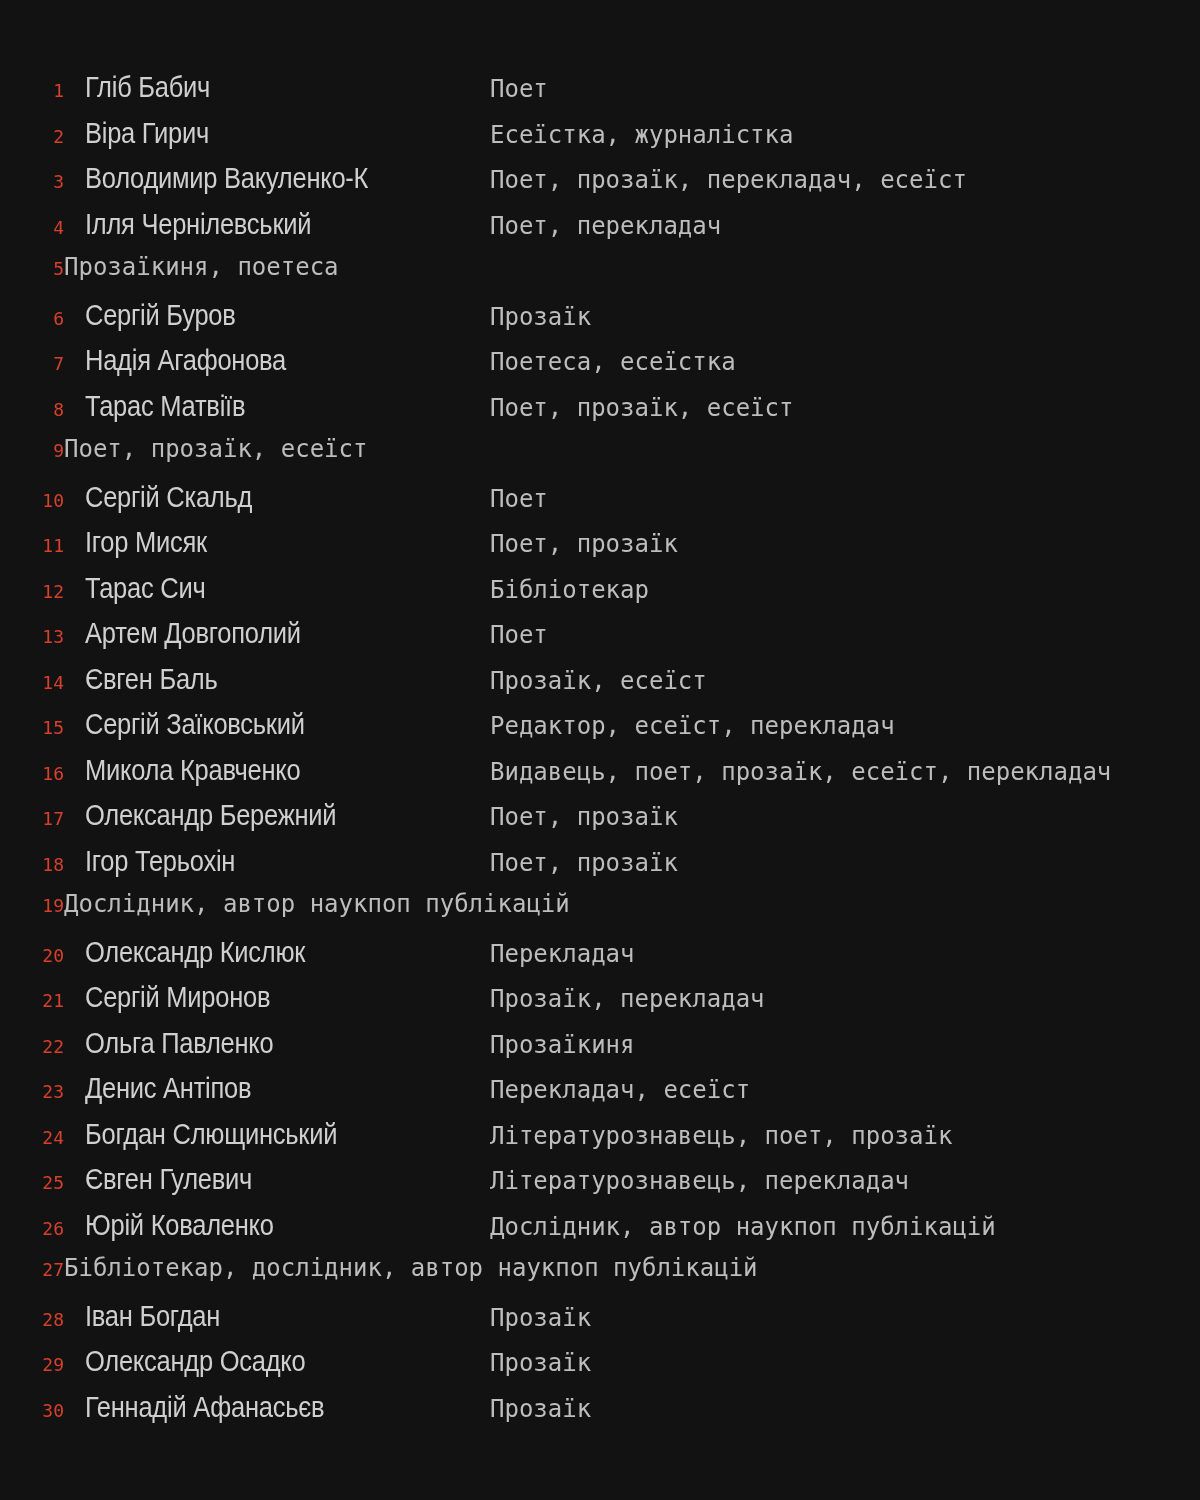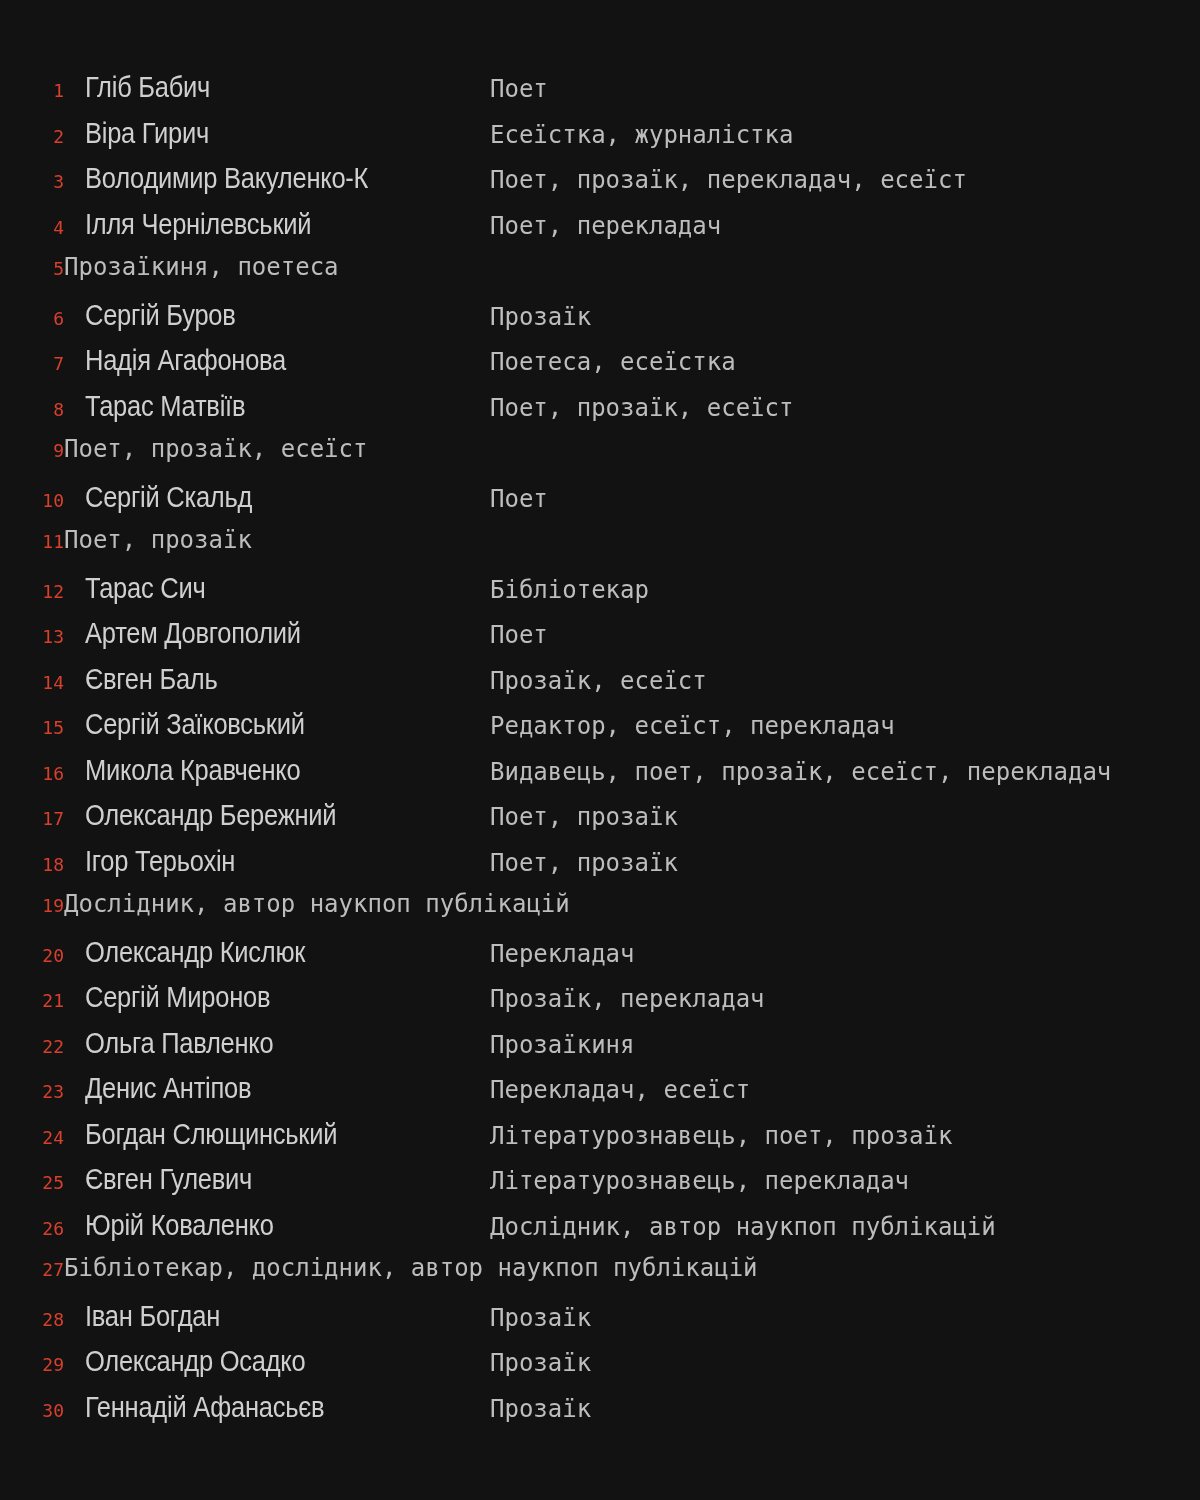--- a/index.html
+++ b/index.html
@@ -105,20 +105,21 @@
       <span class="num">9</span>
       <span class="roles">Поет, прозаїк, есеїст</span>
     </div>
     <div class="row">
       <span class="num">10</span>
       <span class="name"><span class="squeeze">Сергій Скальд</span></span>
       <span class="roles">Поет</span>
     </div>
     <div class="row">
       <span class="num">11</span>
+      <span class="name"><span class="squeeze">Ігор Мисяк</span></span>
       <span class="roles">Поет, прозаїк</span>
     </div>
     <div class="row">
       <span class="num">12</span>
       <span class="name"><span class="squeeze">Тарас Сич</span></span>
       <span class="roles">Бібліотекар</span>
     </div>
     <div class="row">
       <span class="num">13</span>
       <span class="name"><span class="squeeze">Артем Довгополий</span></span>

